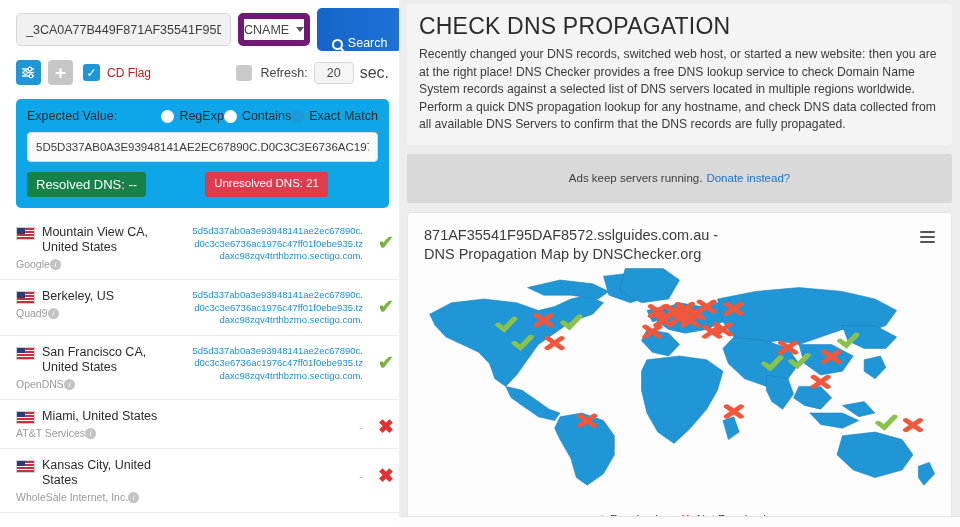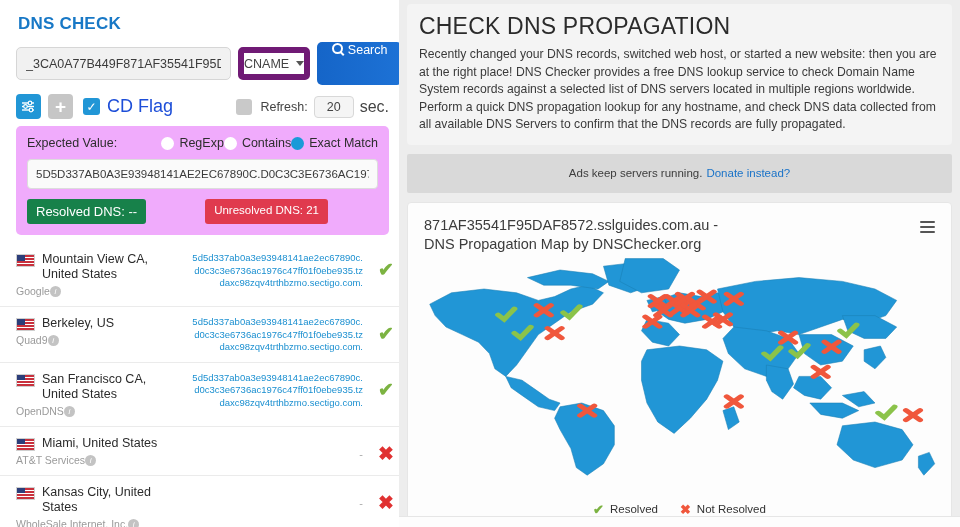--- a/index.html
+++ b/index.html
@@ -32,21 +32,21 @@
   }
   #record-type{
     flex:0 0 68px; height:33px; border:6px solid #701a75; border-radius:5px;
     background:#fff; font-size:12.5px; color:#444; display:flex;
     align-items:center; justify-content:center; gap:7px; cursor:pointer;
   }
   .chev{ width:0;height:0;border-left:4px solid transparent;border-right:4px solid transparent;border-top:5px solid #555; }
   #search-button{
     flex:0 0 85px; height:43px; border-radius:5px; border:none; cursor:pointer;
     background:linear-gradient(to right,#1565c8,#1d72d6);
-    color:#fff; font-size:12.5px; display:flex; align-items:flex-start;
+    color:#fff; font-size:12.5px; display:flex; align-items:flex-end;
     justify-content:center; gap:5px; font-family:"Liberation Sans", sans-serif;
   }
   .mag{ width:11px;height:11px;border:2px solid #fff;border-radius:50%;position:relative;display:inline-block; }
   .mag:after{ content:"";position:absolute;width:2px;height:5px;background:#fff;right:-2px;bottom:-4px;transform:rotate(-45deg); }
 
   
   .options-row{ display:flex; align-items:center; padding:9px 10px 0 16px; font-size:12px; color:#444; }
   #filter-button{
     width:25px;height:25px;border-radius:4px;background:#2196d6;
     display:flex;align-items:center;justify-content:center;cursor:pointer;
@@ -54,35 +54,35 @@
   #add-button{
     width:25px;height:25px;border-radius:4px;background:#c6c6c6;margin-left:7px;
     display:flex;align-items:center;justify-content:center;cursor:pointer;
     color:#fff;font-size:19px;line-height:1;font-weight:bold;
   }
   #cd-flag-checkbox{
     width:17px;height:17px;border-radius:3px;background:#2196d6;margin-left:10px;
     display:flex;align-items:center;justify-content:center;cursor:pointer;
   }
   #cd-flag-checkbox .tick{ color:#fff;font-size:12px;line-height:1; }
-  #cd-flag-label{ margin-left:7px; font-size:18px; color:#1d4ed8; }
+  #cd-flag-label{ margin-left:7px; font-size:12px; color:#b91c1c; }
   .spacer{ flex:1; }
   #refresh-checkbox{
     width:16px;height:16px;border-radius:3px;background:#c9c9c9;cursor:pointer;
   }
   #refresh-label{ margin-left:8px;font-size:12.5px;color:#444; }
   #refresh-seconds{
     width:40px;height:22px;border:1px solid #d8d8d8;border-radius:4px;background:#f5f5f5;
     margin-left:6px;font-size:12.5px;color:#444;text-align:center;line-height:20px;
   }
   #refresh-unit{ margin-left:6px;font-size:16px;color:#444; }
 
   
   #expected-box{
-    margin:7px 10px 0 16px; background:#f0abfc; border-radius:5px;
+    margin:14px 10px 0 16px; background:#0ea5e9; border-radius:5px;
     padding:10px 11px 11px 11px;
   }
   .exp-top{ display:flex; align-items:center; font-size:12.5px; color:#2d2d2d; }
   #expected-value-label{ font-weight:normal; }
   .radio-group{ display:flex; align-items:center; margin-left:auto; }
   .radio-item{ display:flex;align-items:center;gap:5px;cursor:pointer;font-size:12.5px;color:#2d2d2d; }
   .radio{ width:13px;height:13px;border-radius:50%;background:#ffffff; }
   .radio.on{ background:#1a9ad8; }
   #expected-input{
     width:100%; height:30px; margin-top:9px; border:1px solid #dcdcdc;
@@ -144,21 +144,21 @@
     margin:4px 8px 0 8px; background:#f4f4f4; border-radius:4px; padding:9px 12px 11px 12px;
   }
   #propagation-title{
     margin:0; font-size:23px; color:#2b2b2b; font-weight:normal; letter-spacing:.2px;
   }
   #propagation-desc{
     margin:6px 0 0 0; font-size:12.2px; color:#3a3a3a; line-height:17.5px;
   }
   #ads-banner{
     margin:9px 8px 0 8px; background:#d9d9d9; border-radius:2px;
-    height:39px; display:flex; align-items:center; justify-content:center;
+    height:49px; display:flex; align-items:center; justify-content:center;
     font-size:11.5px; color:#3d3d3d;
   }
   #donate-link{ color:#1a73c8; margin-left:4px; cursor:pointer; }
   #map-card{
     margin:9px 8px 0 8px; background:#fdfdfd; border:1px solid #e6e6e6;
     border-radius:4px; height:330px; position:relative; overflow:hidden;
   }
   #map-title{
     font-size:14.5px; color:#3c3c3c; line-height:19px;
     padding:13px 40px 0 16px; white-space:pre-line;
@@ -180,21 +180,20 @@
   #bottom-strip{
     position:absolute; left:399px; top:516px; width:561px; height:11px;
     background:#fdfdfd; border-top:1px solid #e6e6e6;
   }
 </style>
 </head>
 <body>
 
 <div id="left-panel">
 
-  <h1 id="dns-check-title">DNS CHECK</h1>
 
   <div class="search-row">
     <input id="search-input" value="_3CA0A77B449F871AF35541F95DAF8572.s" style="">
     <div id="record-type">
       <span>CNAME</span>
       <span class="chev"></span>
     </div>
     <button id="search-button">
       <span class="mag"></span>
       <span>Search</span>

